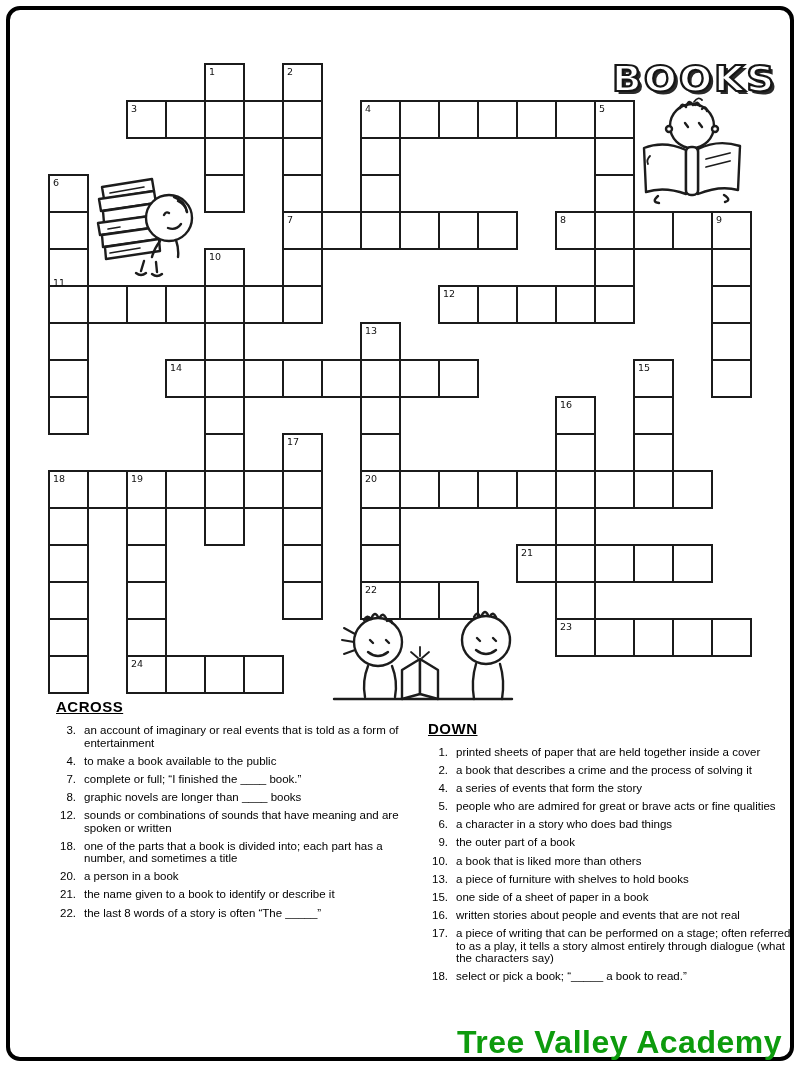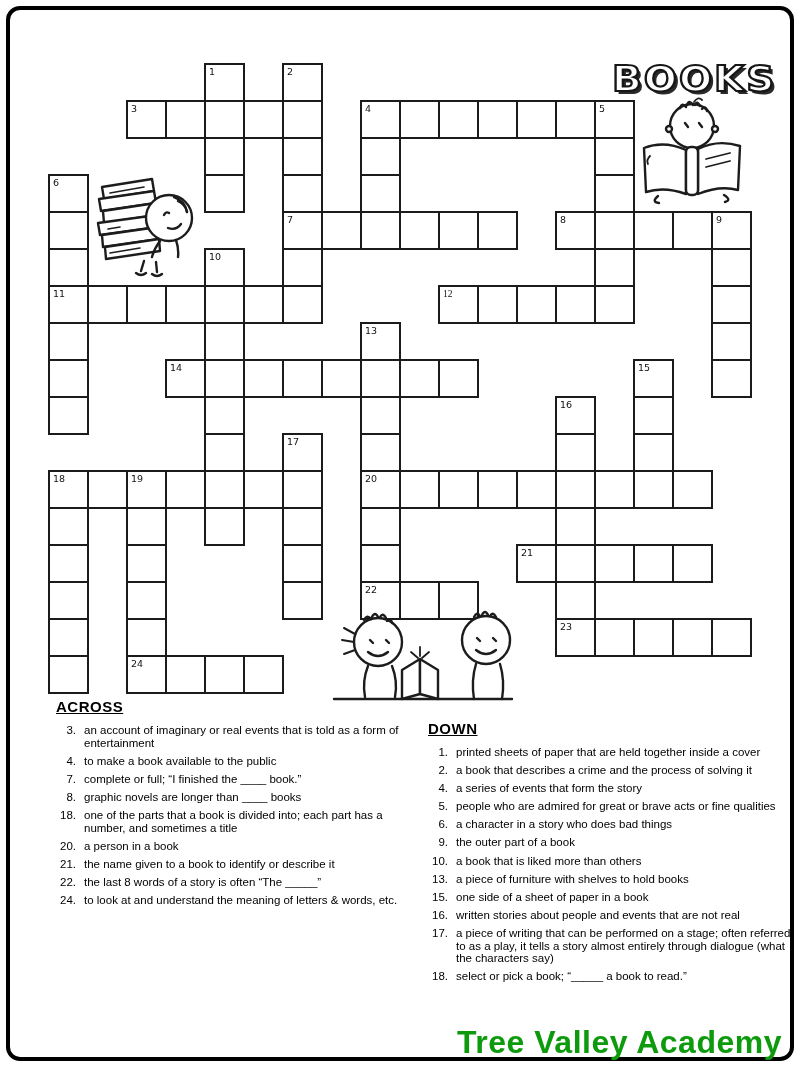--- a/index.html
+++ b/index.html
@@ -195,22 +195,22 @@
     <div class="cellnum" style="left: 209px; top: 67px;">1</div>
     <div class="cellnum" style="left: 287px; top: 67px;">2</div>
     <div class="cellnum" style="left: 131px; top: 104px;">3</div>
     <div class="cellnum" style="left: 365px; top: 104px;">4</div>
     <div class="cellnum" style="left: 599px; top: 104px;">5</div>
     <div class="cellnum" style="left: 53px; top: 178px;">6</div>
     <div class="cellnum" style="left: 287px; top: 215px;">7</div>
     <div class="cellnum" style="left: 560px; top: 215px;">8</div>
     <div class="cellnum" style="left: 716px; top: 215px;">9</div>
     <div class="cellnum" style="left: 209px; top: 252px;">10</div>
-    <div class="cellnum" style="left: 53px; top: 289px;">11</div>
-    <div class="cellnum" style="left: 443px; top: 289px; font-family: Liberation Serif, serif;">12</div>
+    <div class="cellnum" style="left: 53px; top: 278px;">11</div>
+    <div class="cellnum" style="left: 443px; top: 289px;">12</div>
     <div class="cellnum" style="left: 365px; top: 326px;">13</div>
     <div class="cellnum" style="left: 170px; top: 363px;">14</div>
     <div class="cellnum" style="left: 638px; top: 363px;">15</div>
     <div class="cellnum" style="left: 560px; top: 400px;">16</div>
     <div class="cellnum" style="left: 287px; top: 437px;">17</div>
     <div class="cellnum" style="left: 53px; top: 474px;">18</div>
     <div class="cellnum" style="left: 131px; top: 474px;">19</div>
     <div class="cellnum" style="left: 365px; top: 474px;">20</div>
     <div class="cellnum" style="left: 521px; top: 548px;">21</div>
     <div class="cellnum" style="left: 365px; top: 585px;">22</div>
@@ -297,38 +297,38 @@
       </div>
       <div class="clue">
         <span class="clue-num">7.</span>
         <span class="clue-text">complete or full; “I finished the ____ book.”</span>
       </div>
       <div class="clue">
         <span class="clue-num">8.</span>
         <span class="clue-text">graphic novels are longer than ____ books</span>
       </div>
       <div class="clue">
+        <span class="clue-num">12.</span>
+        <span class="clue-text">sounds or combinations of sounds that have meaning and are spoken or written</span>
+      </div>
+      <div class="clue">
         <span class="clue-num">18.</span>
         <span class="clue-text">one of the parts that a book is divided into; each part has a number, and sometimes a title</span>
       </div>
       <div class="clue">
         <span class="clue-num">20.</span>
         <span class="clue-text">a person in a book</span>
       </div>
       <div class="clue">
         <span class="clue-num">21.</span>
         <span class="clue-text">the name given to a book to identify or describe it</span>
       </div>
       <div class="clue">
         <span class="clue-num">22.</span>
         <span class="clue-text">the last 8 words of a story is often “The _____”</span>
-      </div>
-      <div class="clue">
-        <span class="clue-num">24.</span>
-        <span class="clue-text">to look at and understand the meaning of letters &amp; words, etc.</span>
       </div>
     </div>
 </div>
 
 <div class="clues clues-down">
   <div class="clues-header">DOWN</div>
   <div id="down-list">
       <div class="clue">
         <span class="clue-num">1.</span>
         <span class="clue-text">printed sheets of paper that are held together inside a cover</span>

